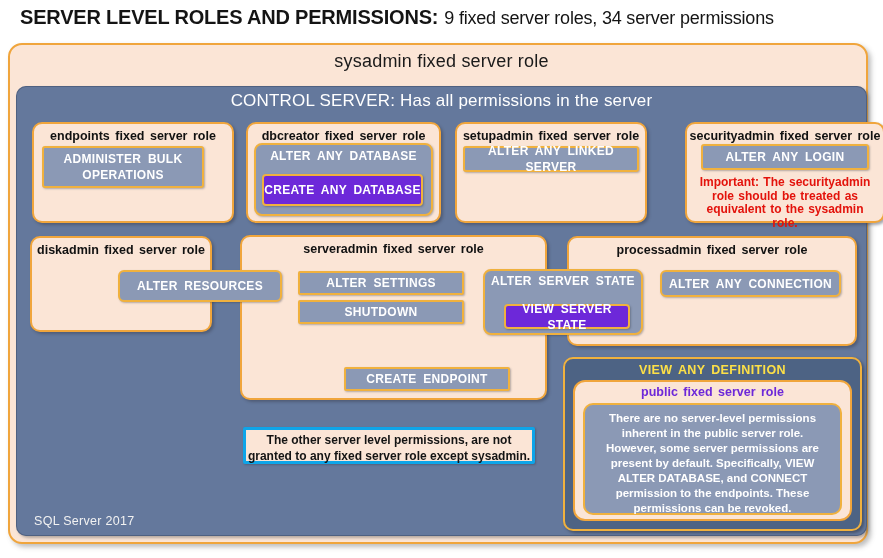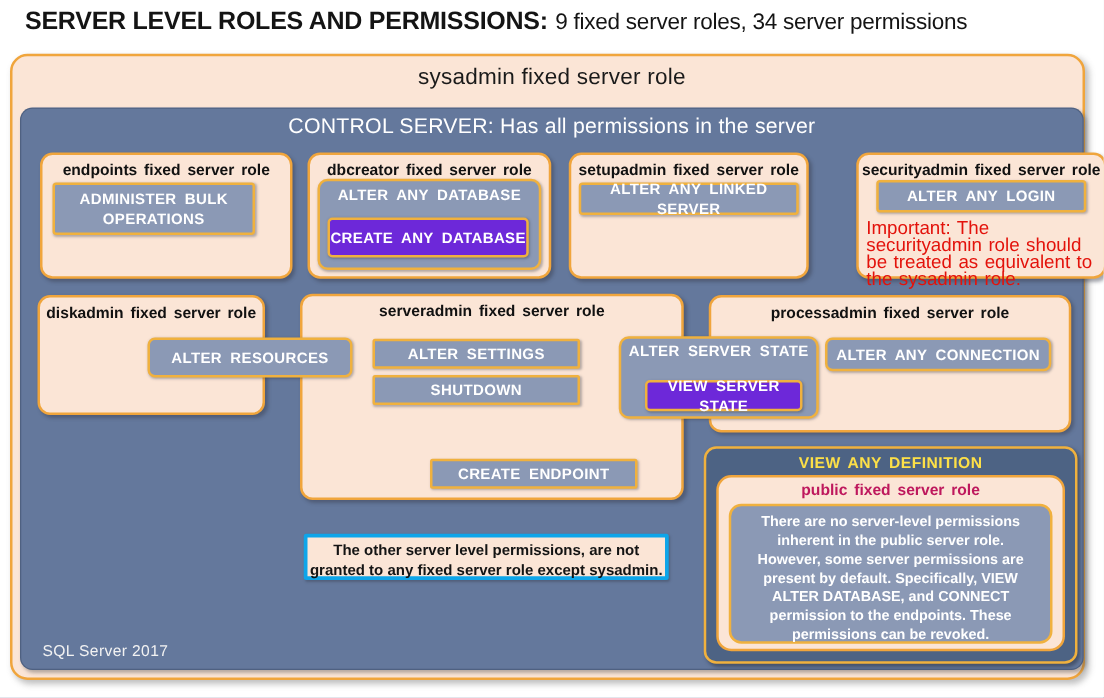--- a/index.html
+++ b/index.html
@@ -51,45 +51,45 @@
 
   
   .perm-group { position:absolute; left:6px; top:19px; width:179px; height:73px;
     background:#8b99b5; border:2px solid #f0b13e; border-radius:8px;
     box-shadow:1px 1px 2px rgba(50,55,70,0.35); }
   .perm-group-label { display:block; width:100%; text-align:center; margin-top:4px;
     color:#fff; font-weight:bold; font-size:12px; letter-spacing:0.3px; word-spacing:3px; }
   .perm-group .nested { left:6px; top:29px; width:161px; height:32px; border-radius:4px; }
 
   
-  .sec-warning { position:absolute; left:6px; top:52px; width:184px; 
-    color:#e3120b; font-weight:normal; font-size:15px; line-height:13.5px; word-spacing:1px; }
+  .sec-warning { position:absolute; left:6px; top:52px; width:184px; text-align:center;
+    color:#e3120b; font-weight:bold; font-size:12px; line-height:13.5px; word-spacing:1px; }
 
   
   .sa-chip { left:56px; width:166px; height:24px; border-radius:2px; }
   .sa-chip-0 { top:34px; } .sa-chip-1 { top:63px; } .sa-chip-2 { top:96px; } .sa-chip-3 { top:130px;margin-left:46px; }
 
   
   .chip-resources { left:118px; top:270px; width:164px; height:32px; border-radius:6px; z-index:6; }
   .state-group { position:absolute; left:483px; top:269px; width:160px; height:66px;
     background:#8b99b5; border:2px solid #f0b13e; border-radius:8px; z-index:6;
-    box-shadow:1px 1px 2px rgba(50,55,70,0.35);margin-left:12px; }
+    box-shadow:1px 1px 2px rgba(50,55,70,0.35); }
   .state-group-label { display:block; width:100%; text-align:center; margin-top:3px;
     color:#fff; font-weight:bold; font-size:12px; letter-spacing:0.3px; word-spacing:3px; }
   .state-group .nested { left:19px; top:33px; width:126px; height:25px; border-radius:4px; }
 
   
   .vad-panel { position:absolute; left:563px; top:357px; width:299px; height:174px;
     background:#4d6384; border:2px solid #f0b13e; border-radius:10px; z-index:5;
     box-shadow:2px 2px 3px rgba(40,45,60,0.5); }
   .vad-label { display:block; width:100%; text-align:center; margin-top:4px;
     color:#fde047; font-weight:bold; font-size:12.5px; letter-spacing:0.4px; word-spacing:2px; }
   .public-box { position:absolute; left:8px; top:21px; width:279px; height:141px;
     background:#fbe5d6; border:2px solid #f0a53c; border-radius:12px; }
-  .public-title { margin-top:3px; text-align:center; font-weight:bold; font-size:12.5px; color:#be185d; word-spacing:2px; }
+  .public-title { margin-top:3px; text-align:center; font-weight:bold; font-size:12.5px; color:#6d28d9; word-spacing:2px; }
   .public-note { position:absolute; left:8px; top:21px; width:259px; height:112px;
     background:#8b99b5; border:2px solid #f0b13e; border-radius:10px;
     color:#ffffff; font-weight:bold; font-size:11.5px; line-height:15px; text-align:center;
     padding:6px 21px; }
 
   
   .footnote { position:absolute; left:243px; top:427px; width:292px; height:37px;
     background:#fbe5d6; border:3px solid #0ea5e9; border-radius:2px; z-index:4;
     color:#141414; font-weight:bold; font-size:12px; line-height:15.5px; text-align:center;
     padding-top:3px; box-shadow:1px 1px 2px rgba(55,60,75,0.4); }

